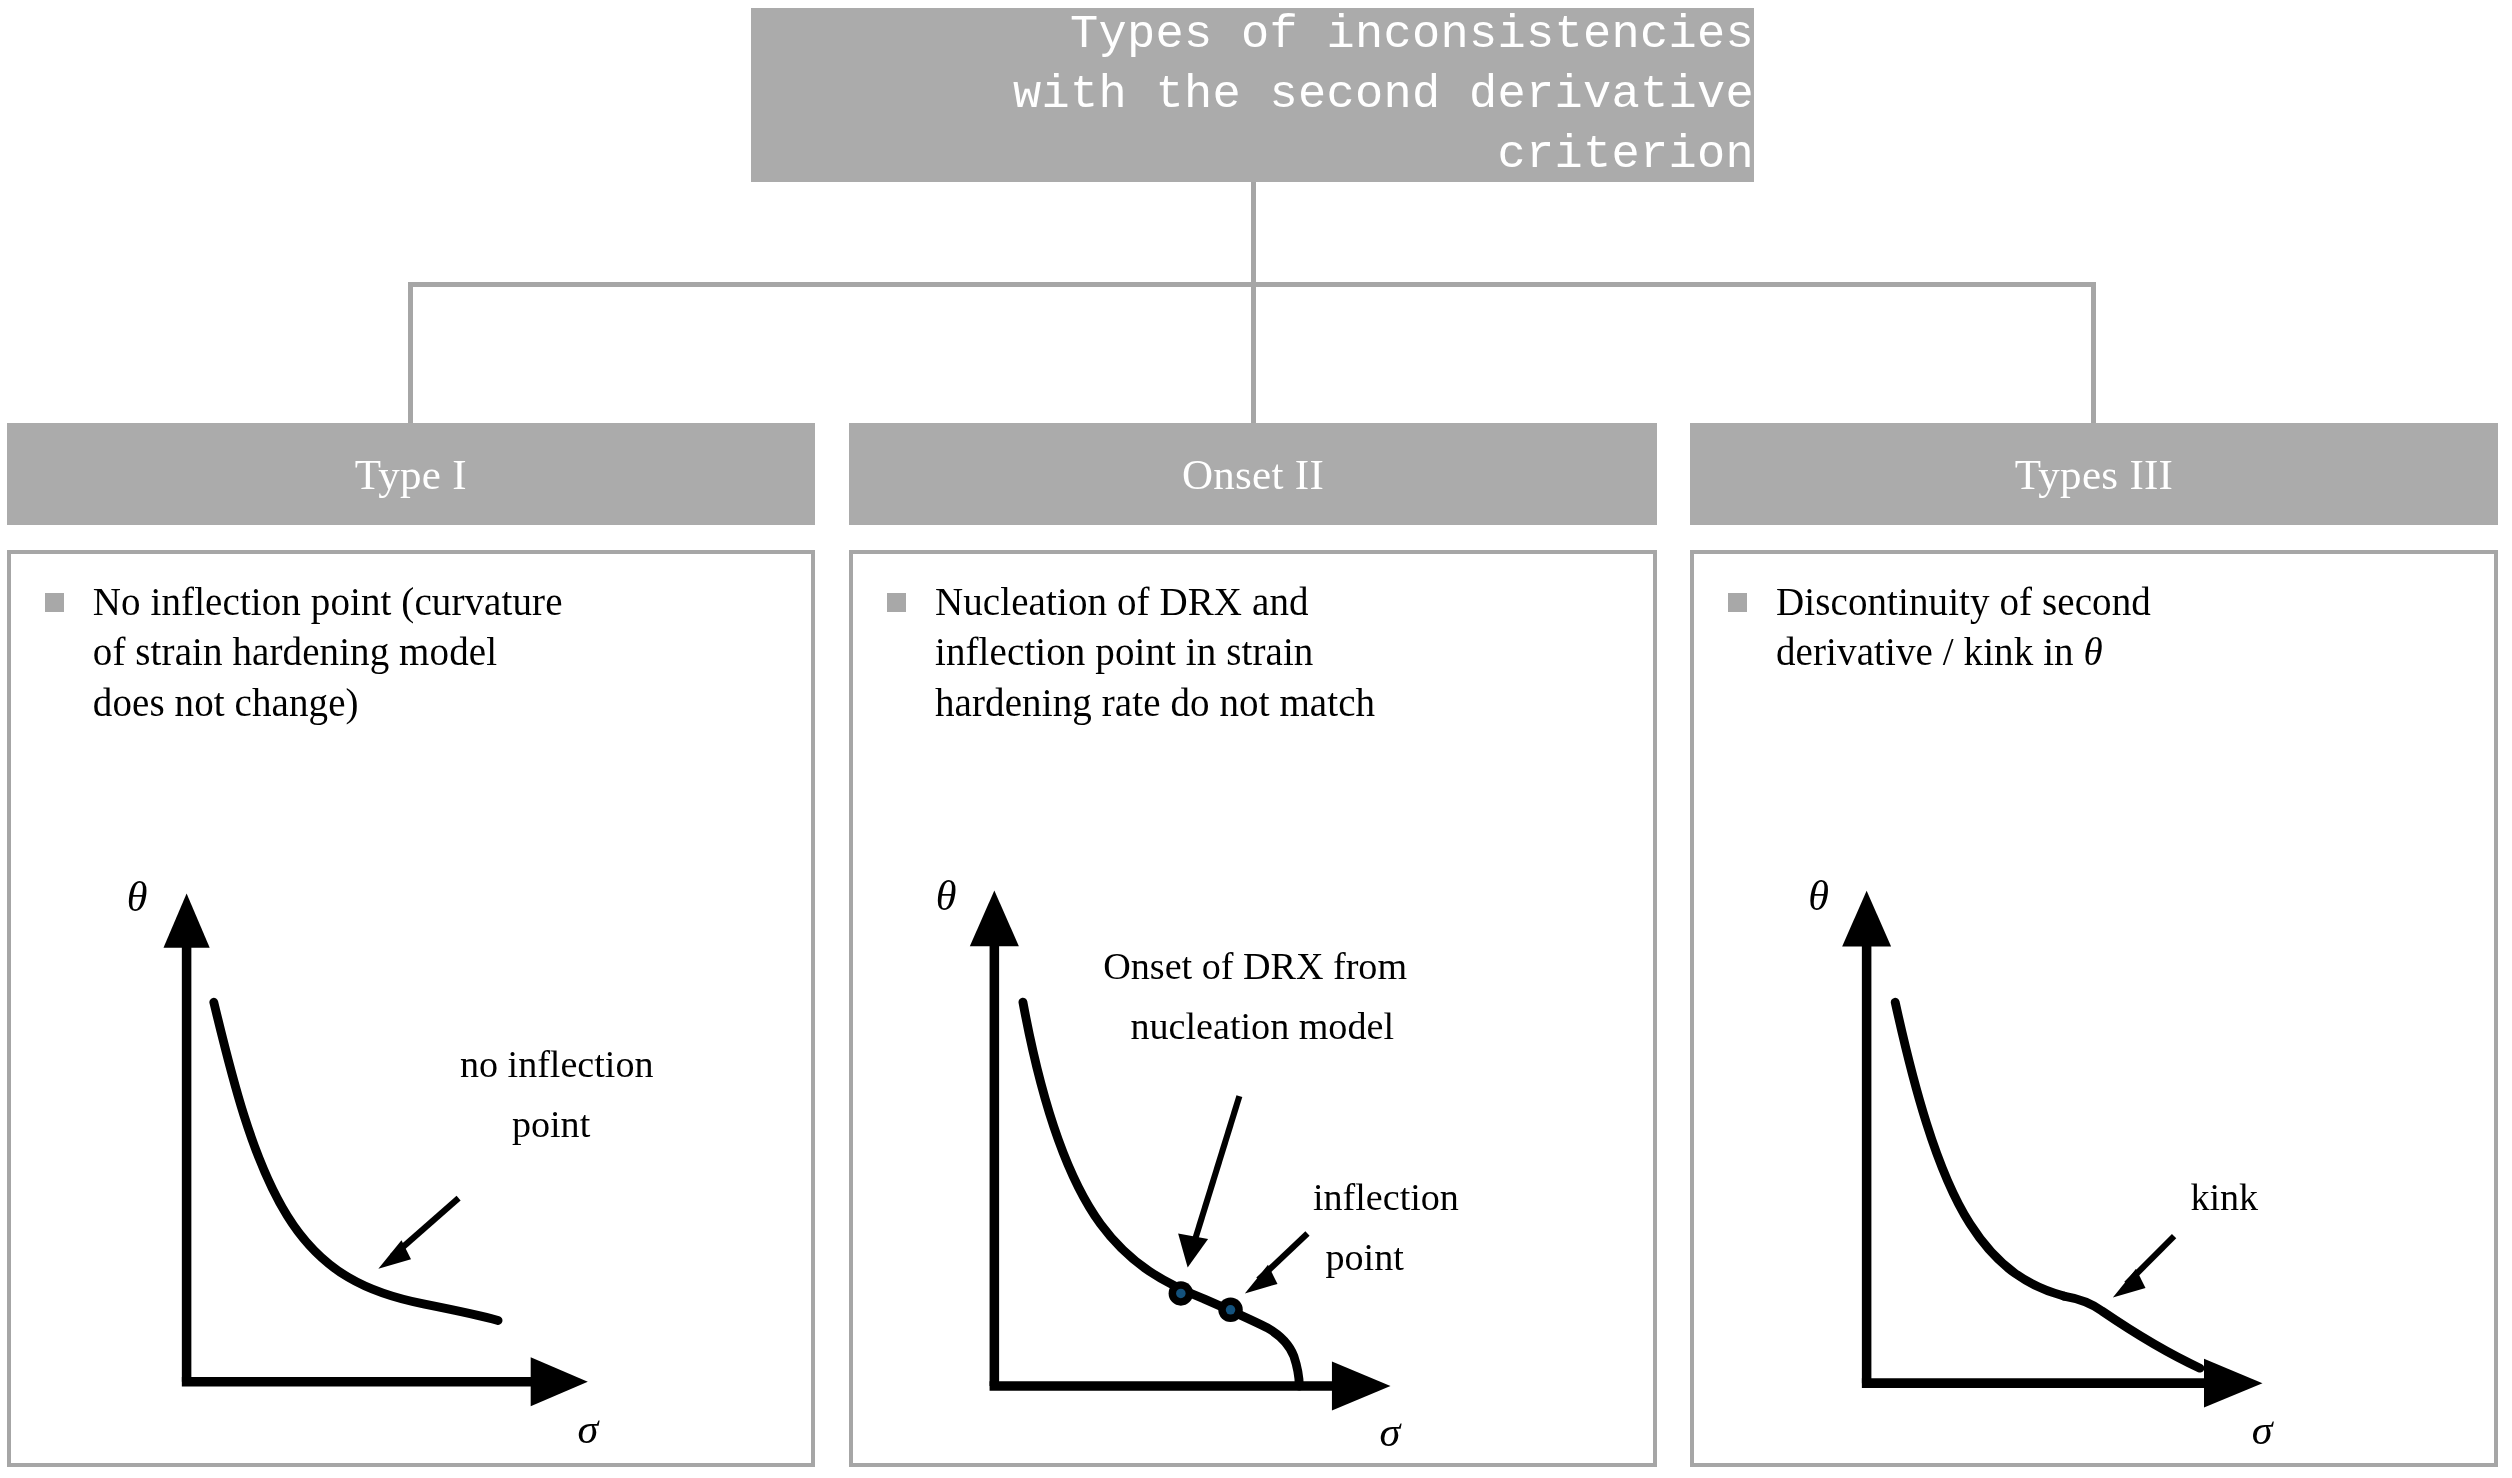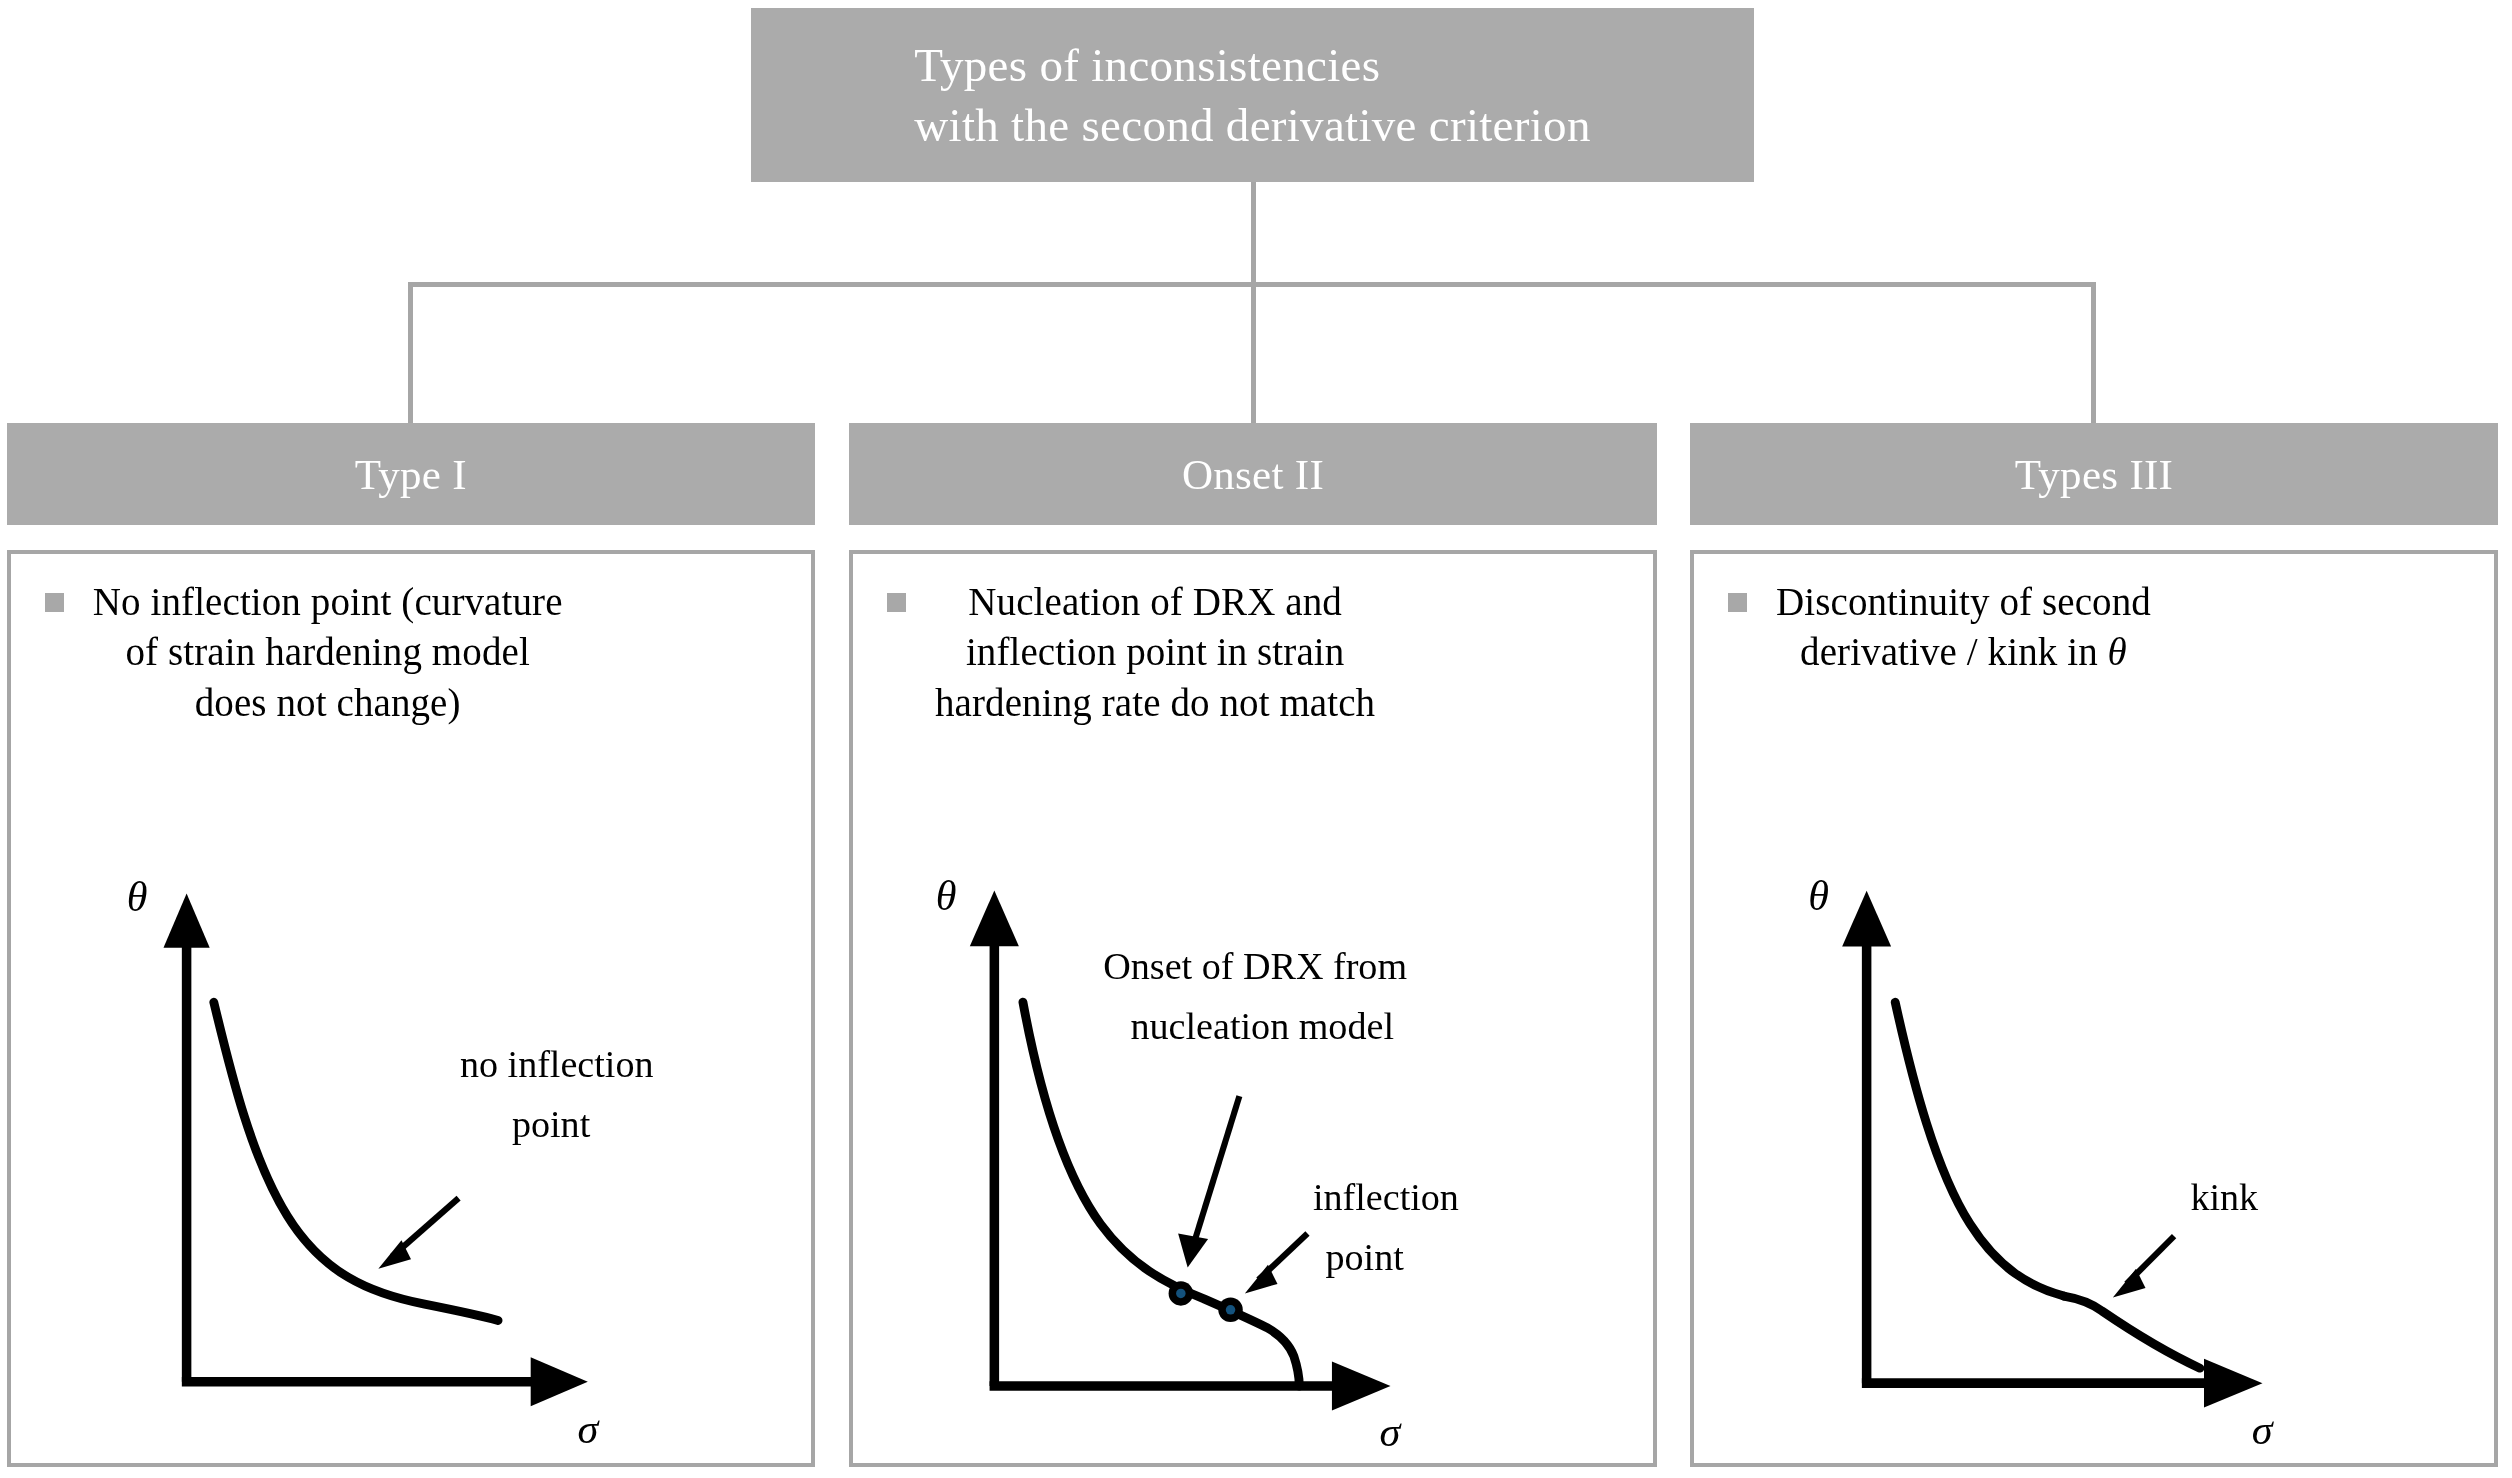--- a/index.html
+++ b/index.html
@@ -30,23 +30,24 @@
     background: #ababab;
     display: flex;
     align-items: center;
     justify-content: center;
     box-sizing: border-box;
   }
   .title-text {
     color: #ffffff;
     font-size: 47px;
     line-height: 1.28;
-    text-align: left;
+    text-align: right;
     letter-spacing: 0.3px;
     white-space: pre-line;
+    font-family: Liberation Mono, monospace;
   }
 
   
   .conn {
     position: absolute;
     background: #a6a6a6;
   }
   .conn-v-main {  
     left: 1251px;
     top: 182px;
@@ -123,21 +124,20 @@
     height: 19px;
     background: #a8a8a8;
     margin-top: 16.3px;
     margin-right: 29px;
   }
   .bullet-text {
     font-size: 39px;
     line-height: 1.30;
     white-space: pre-line;
     letter-spacing: 0.1px;
-    text-align: center;
   }
   .bullet-text .mathit {
     font-style: italic;
   }
 
   
   .figure-wrap {
     position: absolute;
     left: 0;
     right: 0;

